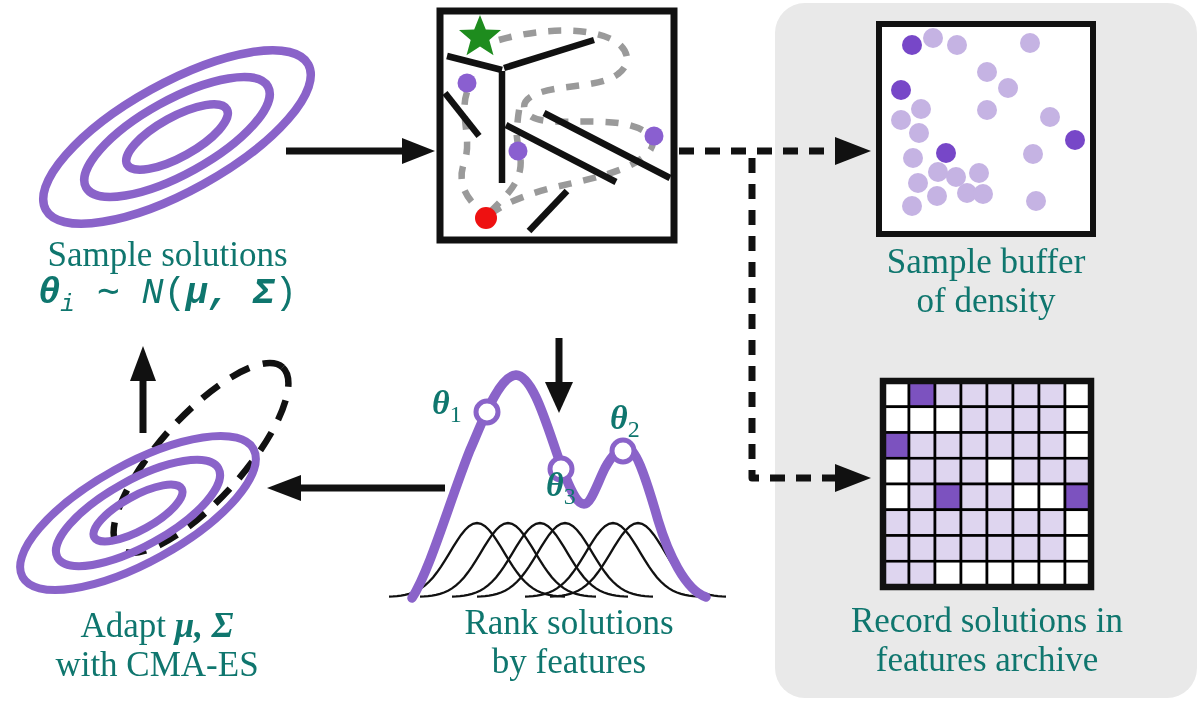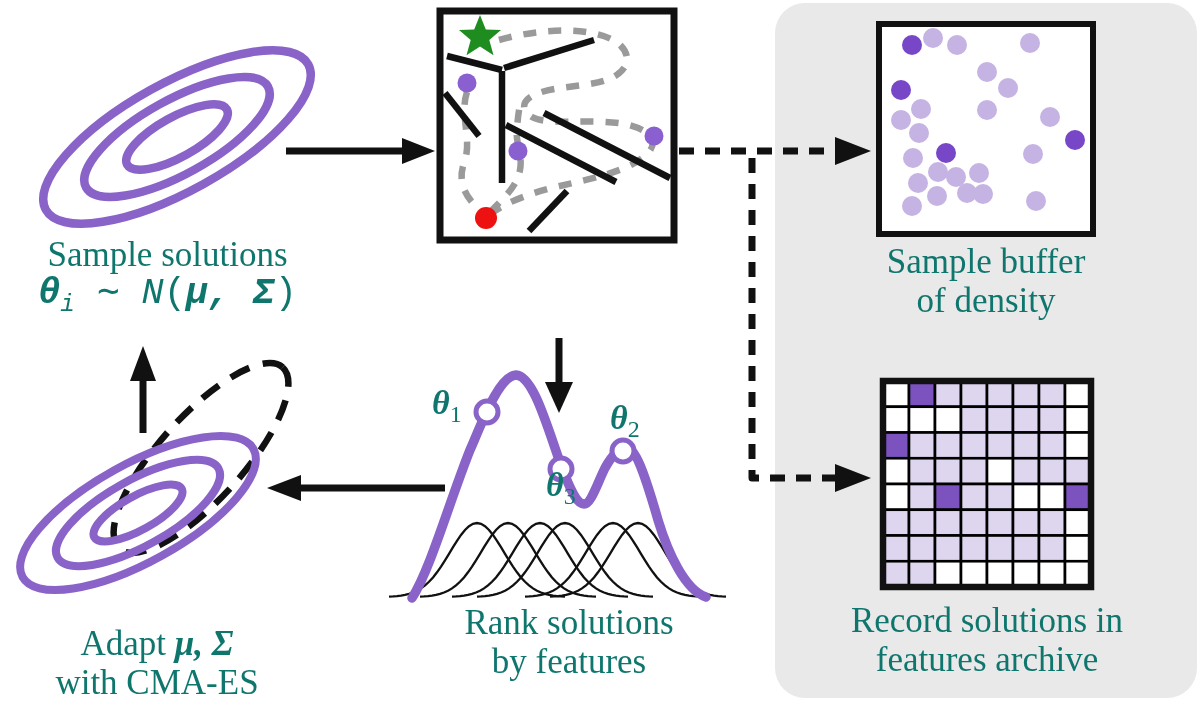--- a/index.html
+++ b/index.html
@@ -254,21 +254,21 @@
   <div class="cap" style="left:836px;top:601px;width:302px;font-family:Liberation Serif, serif;">
     <div>Record solutions in</div>
     <div>features archive</div>
   </div>
 
   <div class="cap" style="left:412px;top:603px;width:314px;">
     <div>Rank solutions</div>
     <div>by features</div>
   </div>
 
-  <div class="cap" style="left:15px;top:606px;width:284px;margin-top:18px;">
+  <div class="cap" style="left:15px;top:606px;width:284px;">
     <div><span>Adapt </span><span class="bi">μ, Σ</span></div>
     <div>with CMA-ES</div>
   </div>
 
   <div class="theta-label" style="left:432px;top:384px;"><span>θ</span><sub>1</sub></div>
   <div class="theta-label" style="left:610px;top:399px;"><span>θ</span><sub>2</sub></div>
   <div class="theta-label" style="left:518px;top:466px;margin-left:28px;"><span>θ</span><sub>3</sub></div>
 
 </div>
 

